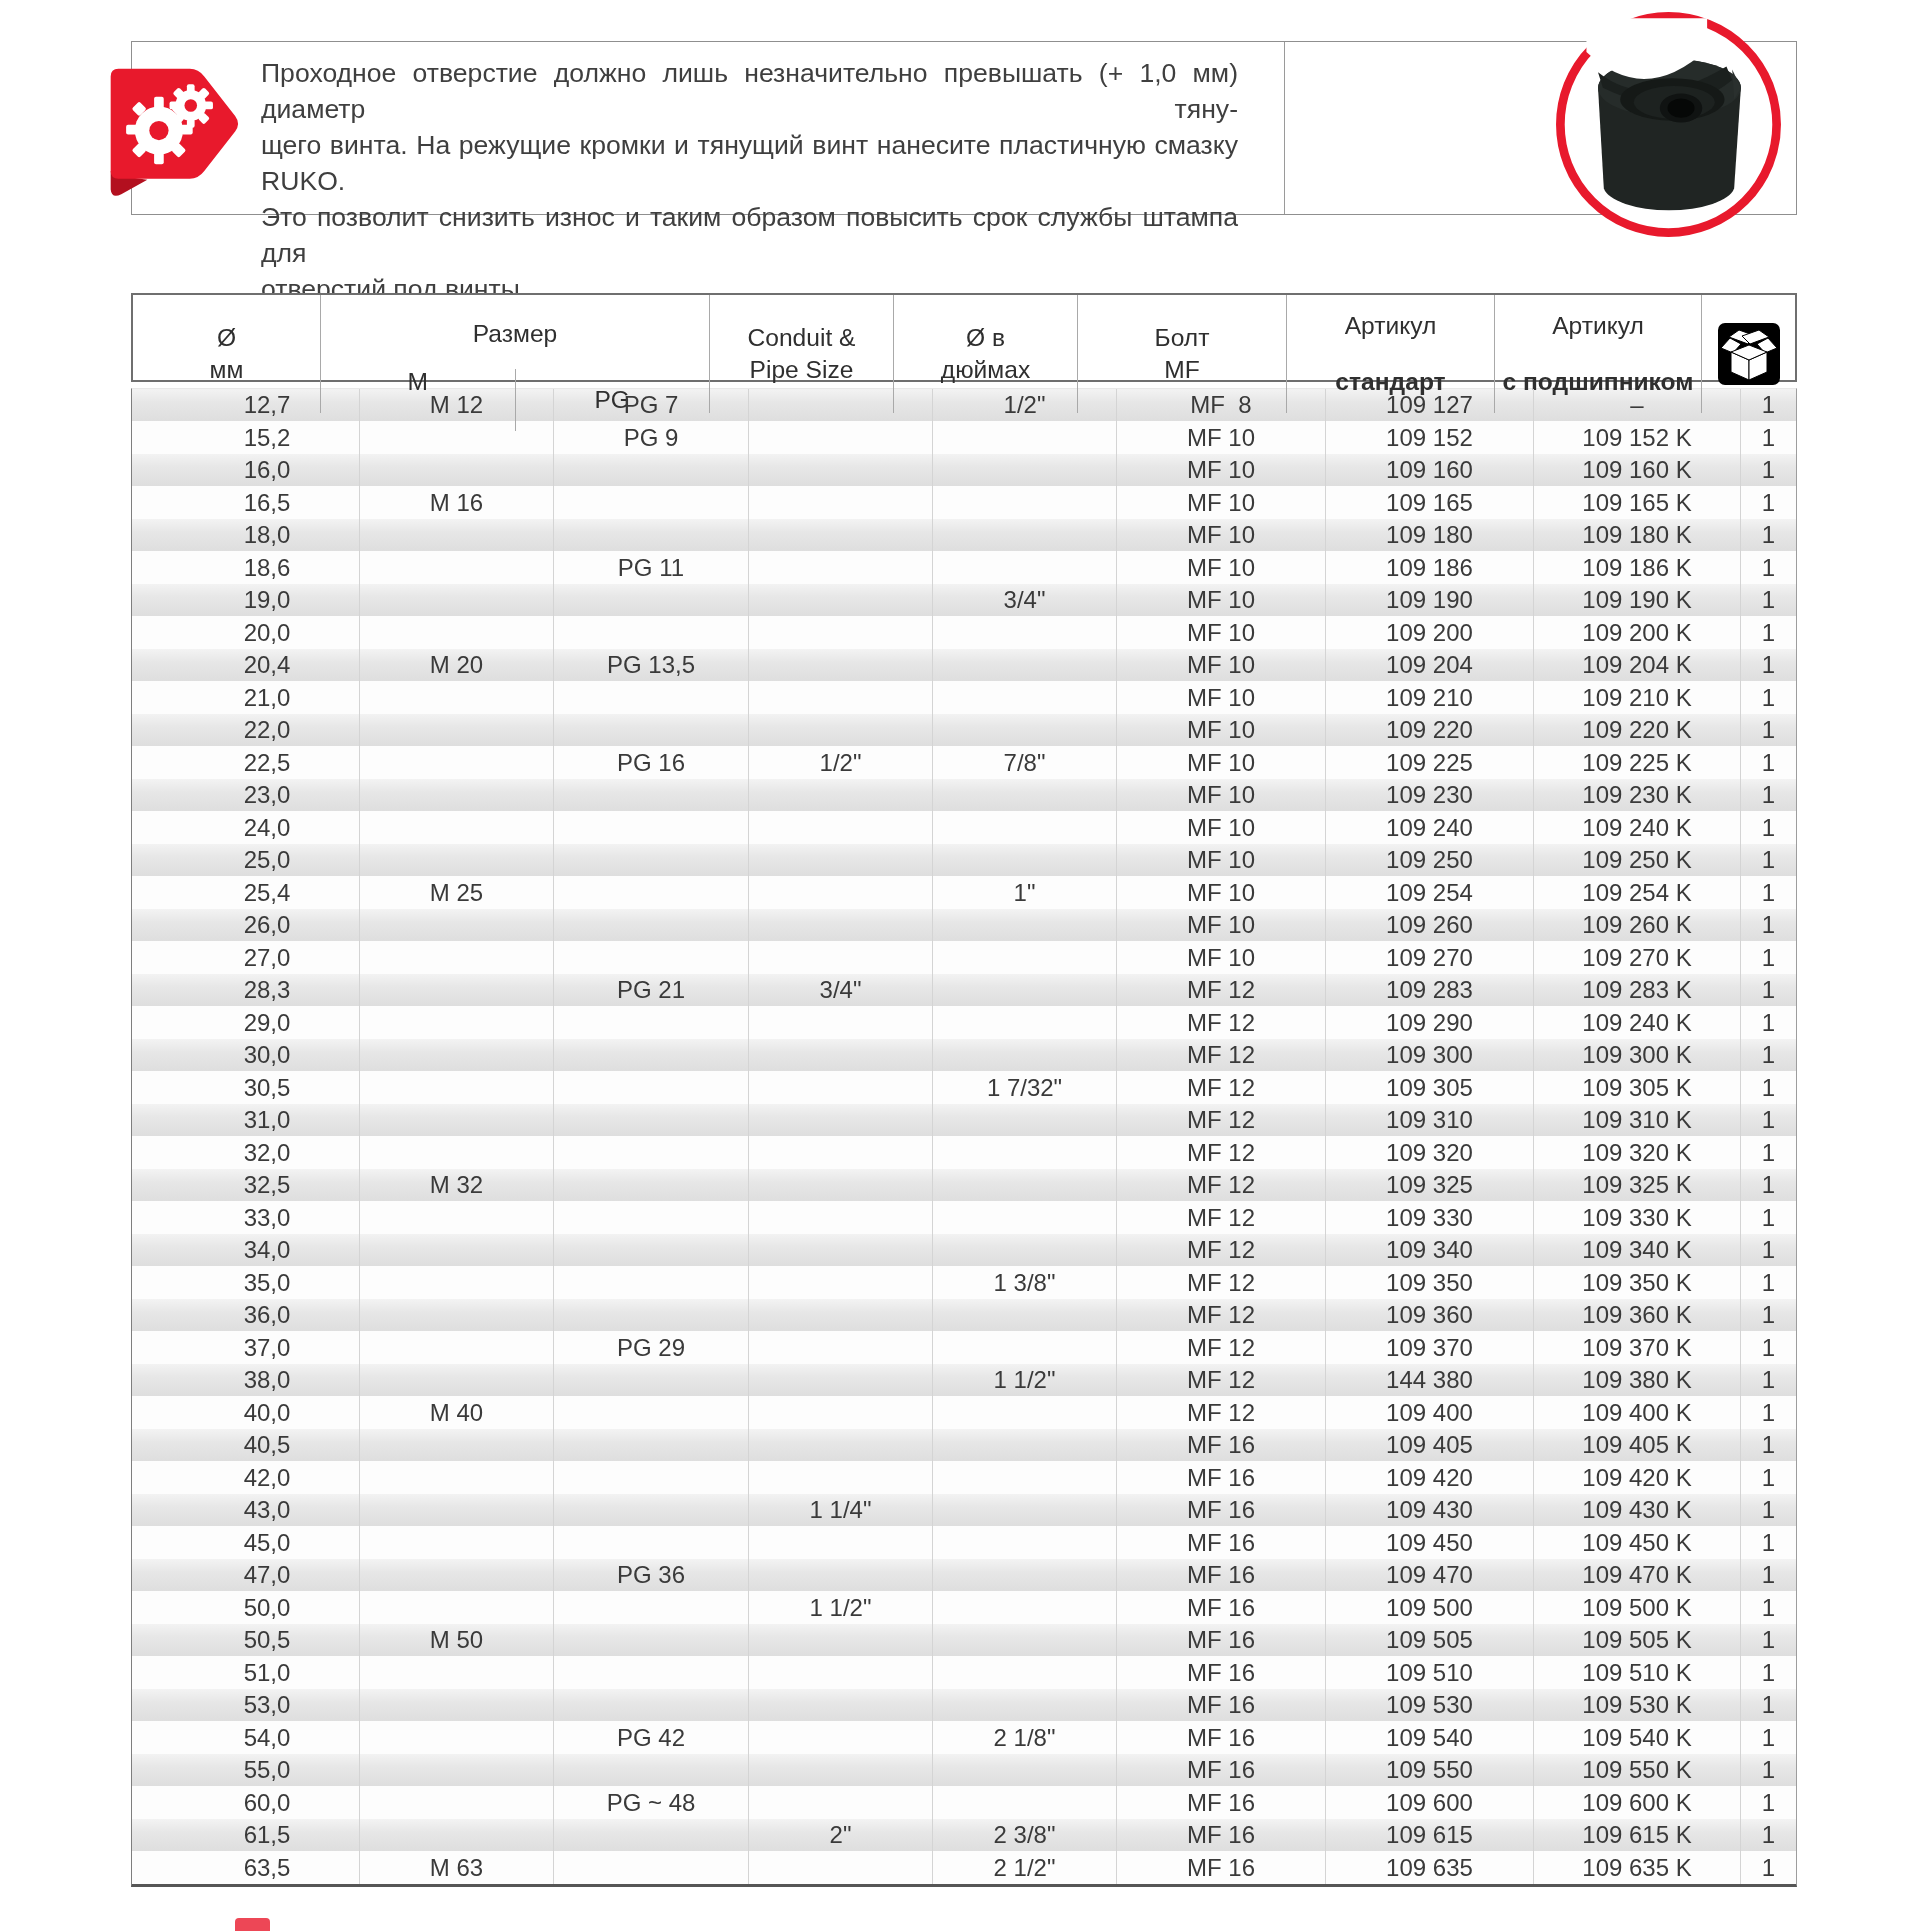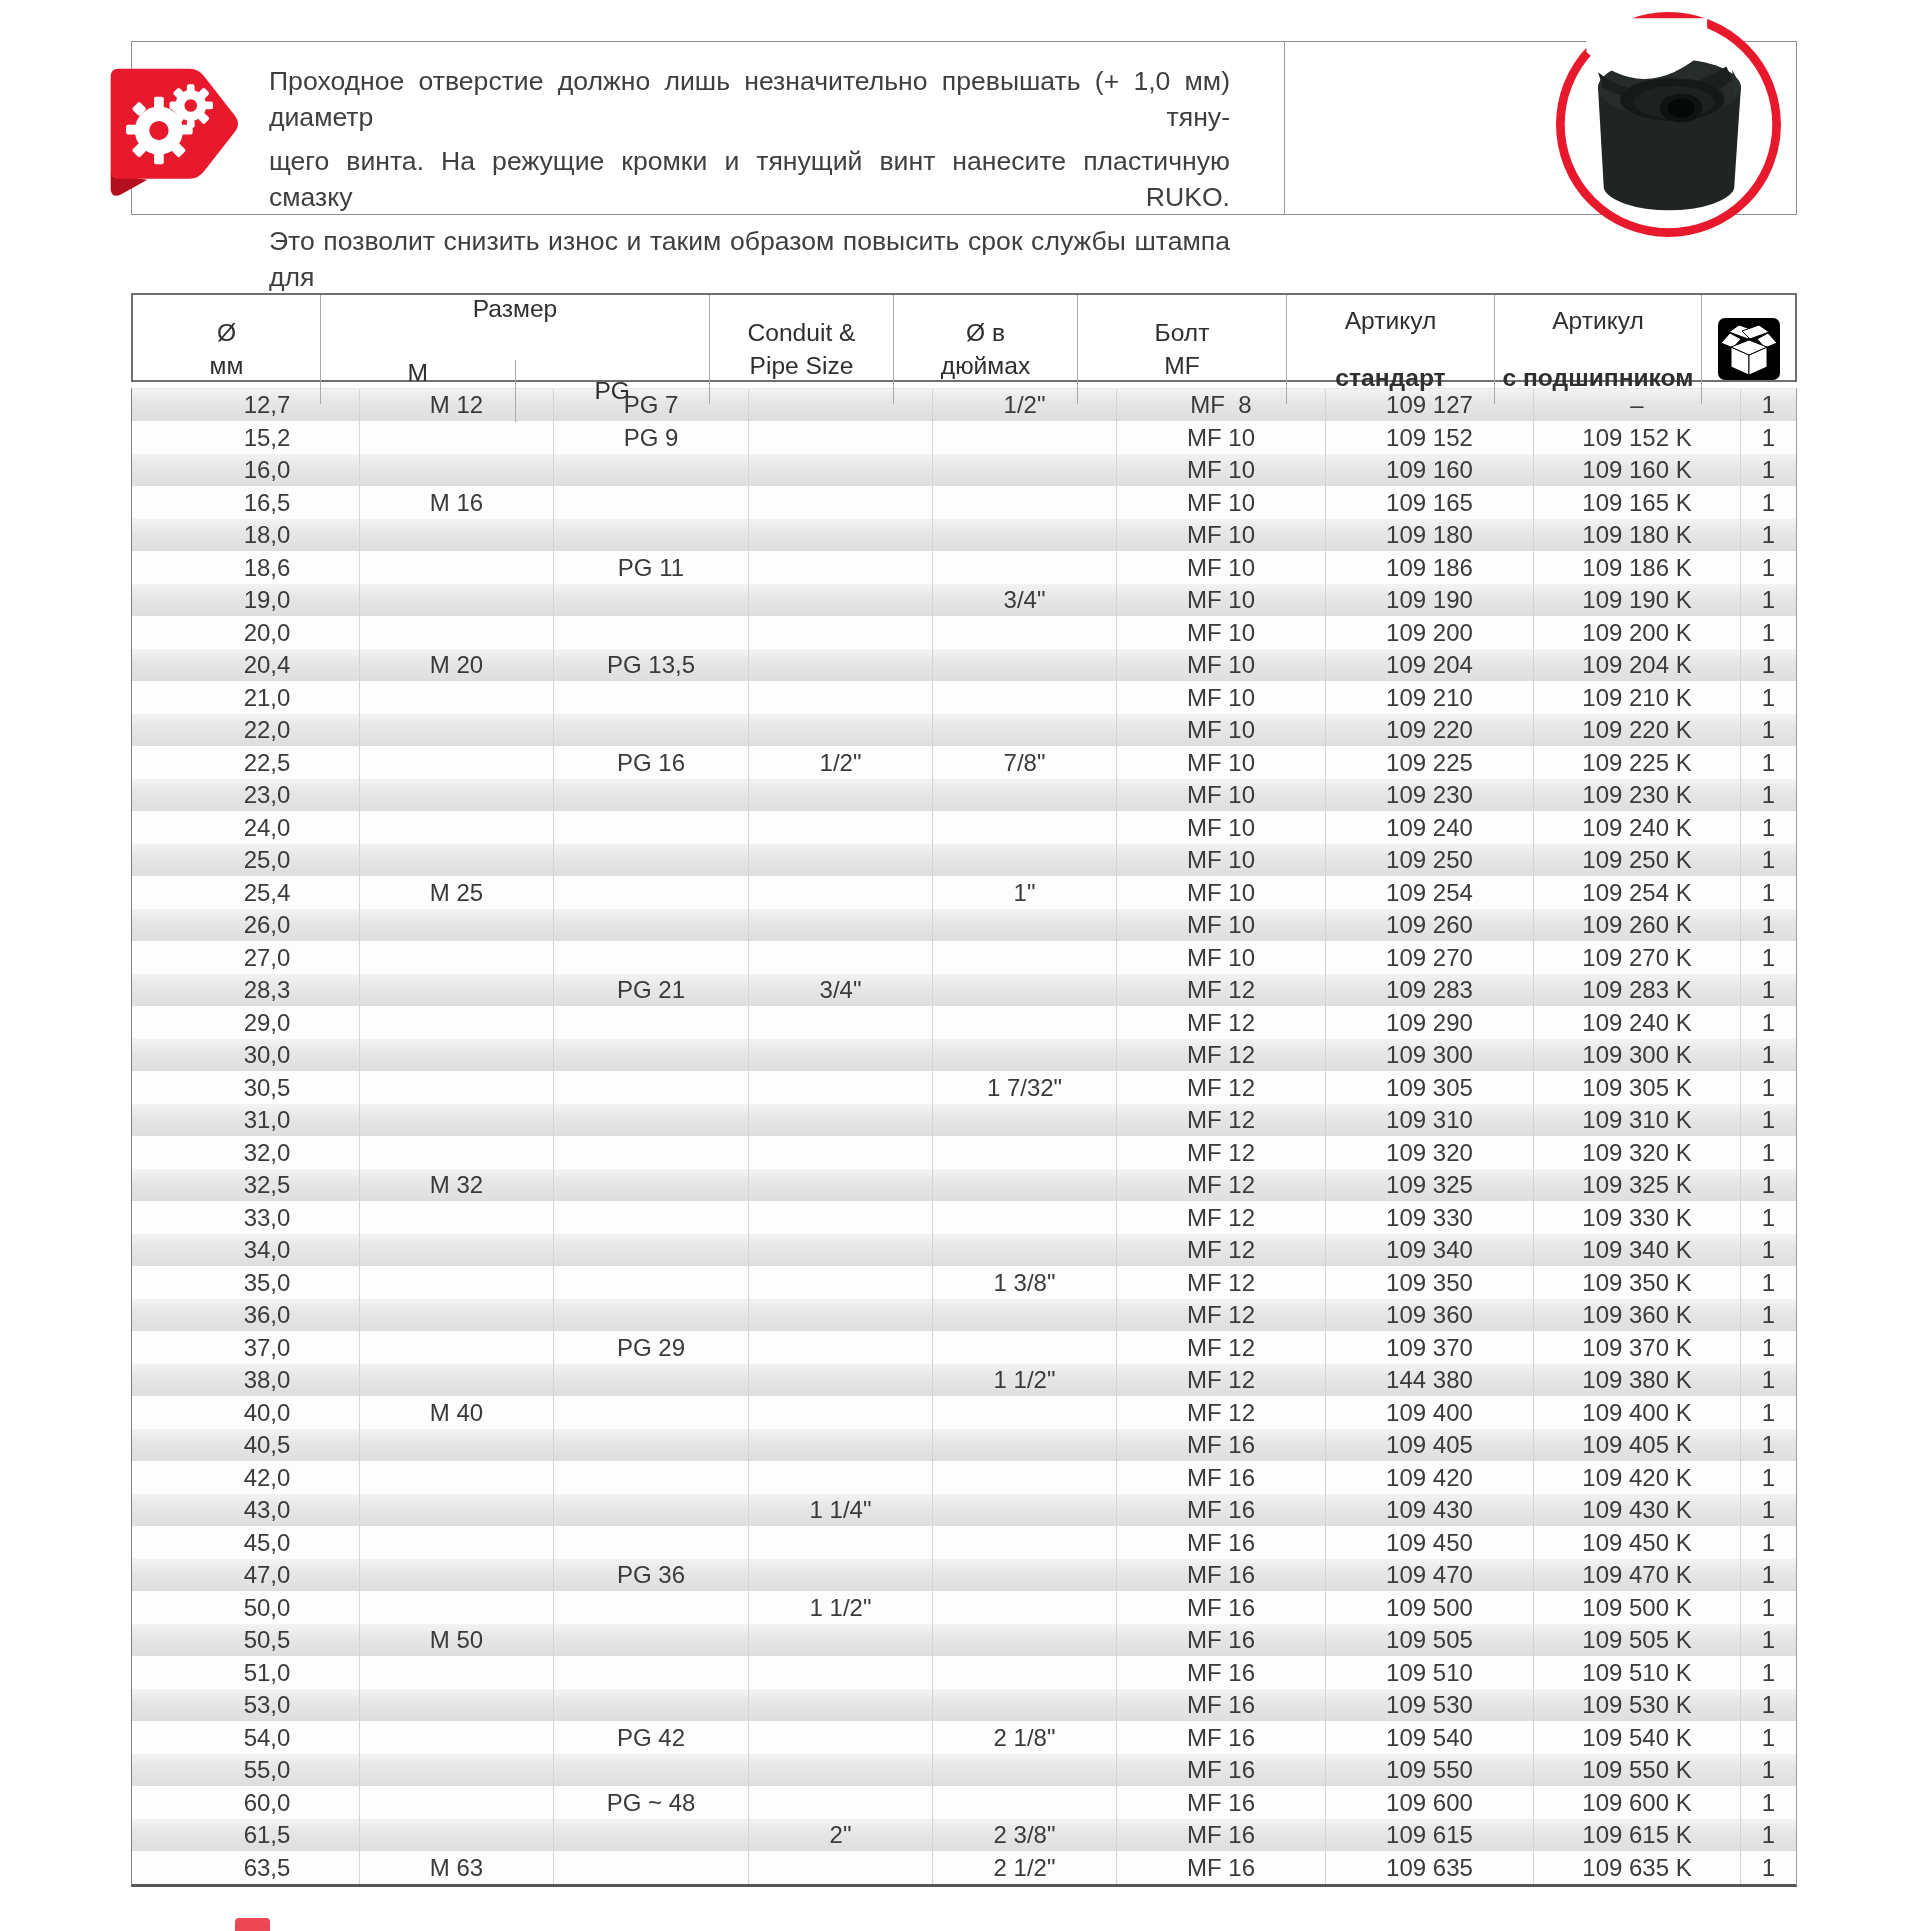--- a/index.html
+++ b/index.html
@@ -20,40 +20,40 @@
     border-right:1.9px solid #9a9a9a;
   }
   .info-image-region{position:relative;flex:1;overflow:visible;}
 
   .red-tag{position:absolute;left:-35px;top:21px;width:147px;height:137px;}
 
   .info-lines{
     position:absolute;left:129px;top:12.6px;width:977px;
     font-size:26.6px;line-height:36px;color:#3f3f3f;
   }
-  .info-lines p{margin:8px;white-space:normal;}
+  .info-lines p{margin:0;white-space:normal;}
   .info-lines p.jl{text-align:justify;text-align-last:justify;}
 
   .punch-photo{position:absolute;left:258px;top:-43px;width:251px;height:251px;}
 
   
   .tbl{position:absolute;left:131px;top:293px;width:1666px;box-sizing:border-box;}
 
   .thead{
     display:grid;box-sizing:border-box;
     grid-template-columns:187px 389px 184px 184px 209px 208px 207px auto;
     height:89px;border:2.4px solid #6f6f6f;background:#fff;
   }
   .hcell{
     display:flex;flex-direction:column;align-items:center;justify-content:center;
     gap:6.8px;font-size:24.6px;color:#2f2f2f;box-sizing:border-box;line-height:26px;
   }
   .hcell + .hcell{border-left:1.4px solid #a9a9a9;}
   .hcell .b2{font-weight:bold;margin-top:24px;}
-  .hcell.size{gap:16px;justify-content:flex-start;padding-top:1px;}
+  .hcell.size{gap:0;justify-content:flex-start;padding-top:26px;}
   .size-sub{
     display:flex;width:100%;flex:1;margin-top:3.9px;align-items:center;
   }
   .size-sub .half{flex:1;text-align:center;height:100%;display:flex;align-items:center;justify-content:center;box-sizing:border-box;}
   .size-sub .half.pg{border-left:1.4px solid #a9a9a9;margin-top:36px;}
   .pkgcell{padding:0;}
   .pkgicon{display:block;width:64px;height:64px;}
 
   .tbody{
     margin-top:5.8px;box-sizing:border-box;background:#fff;

